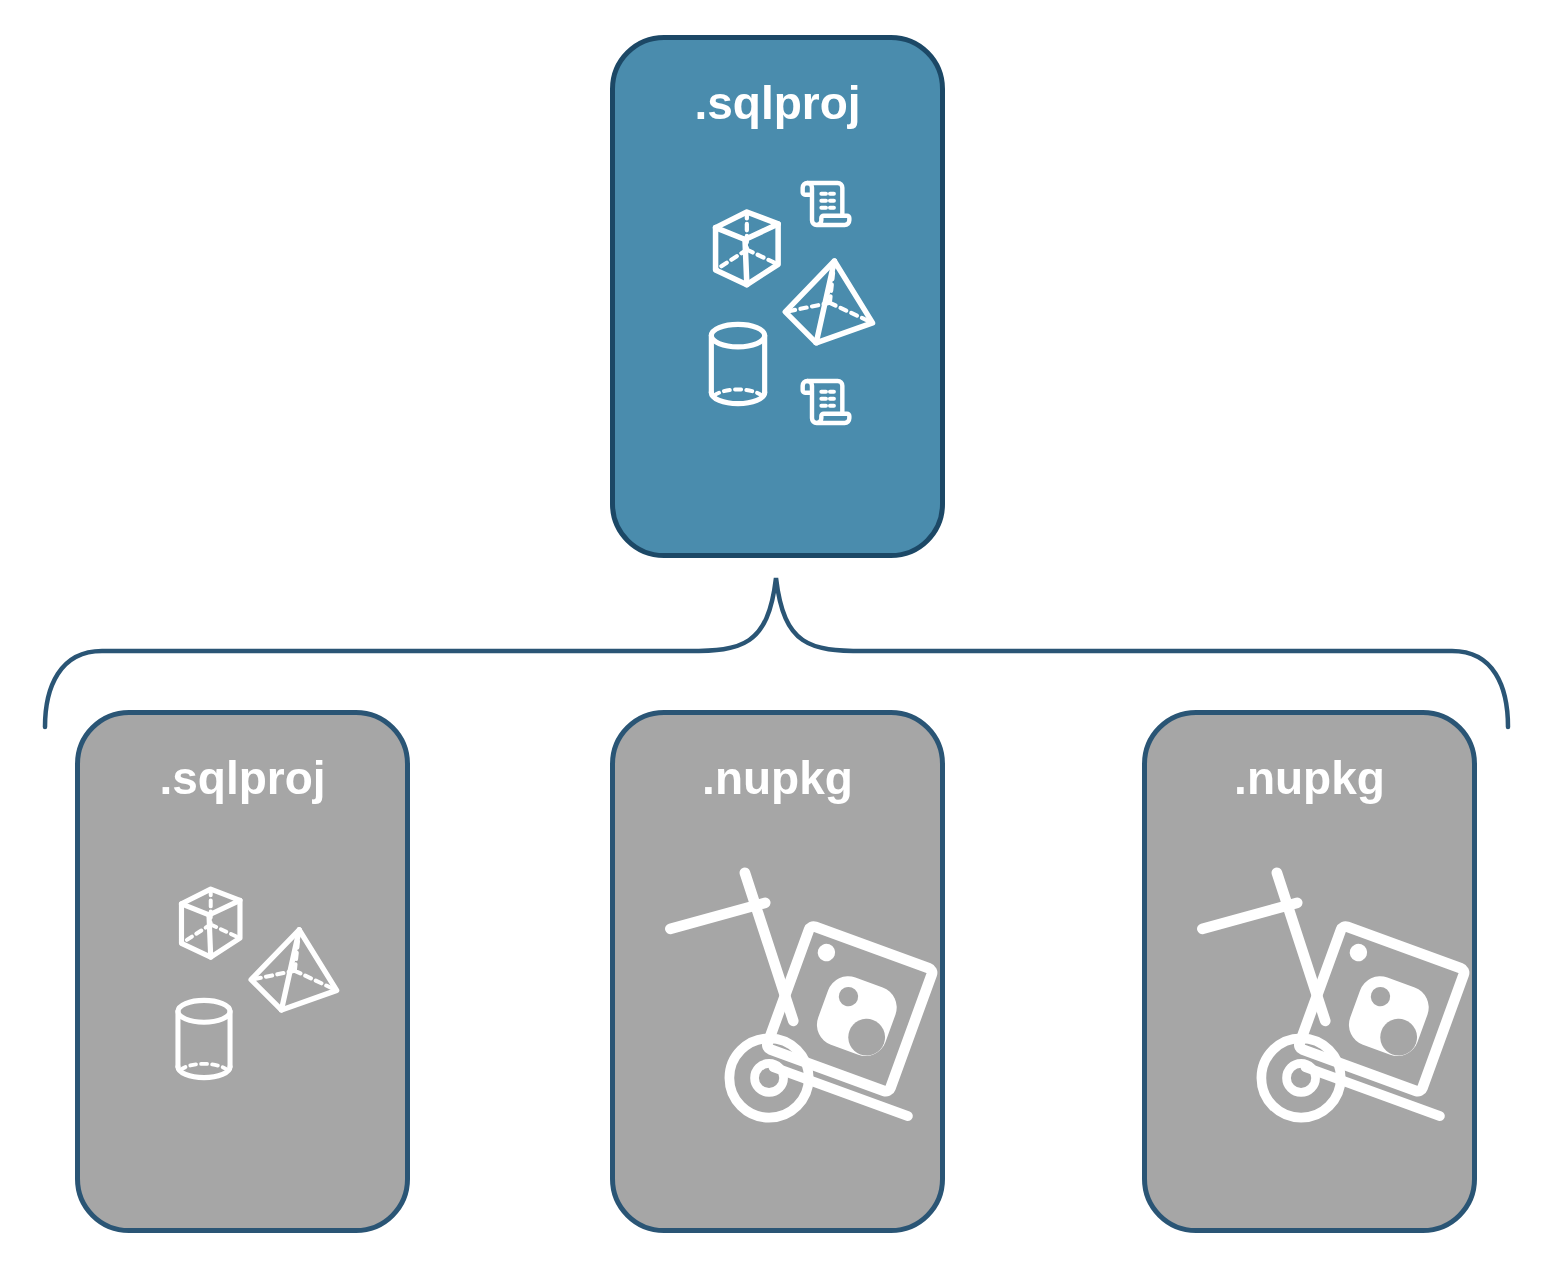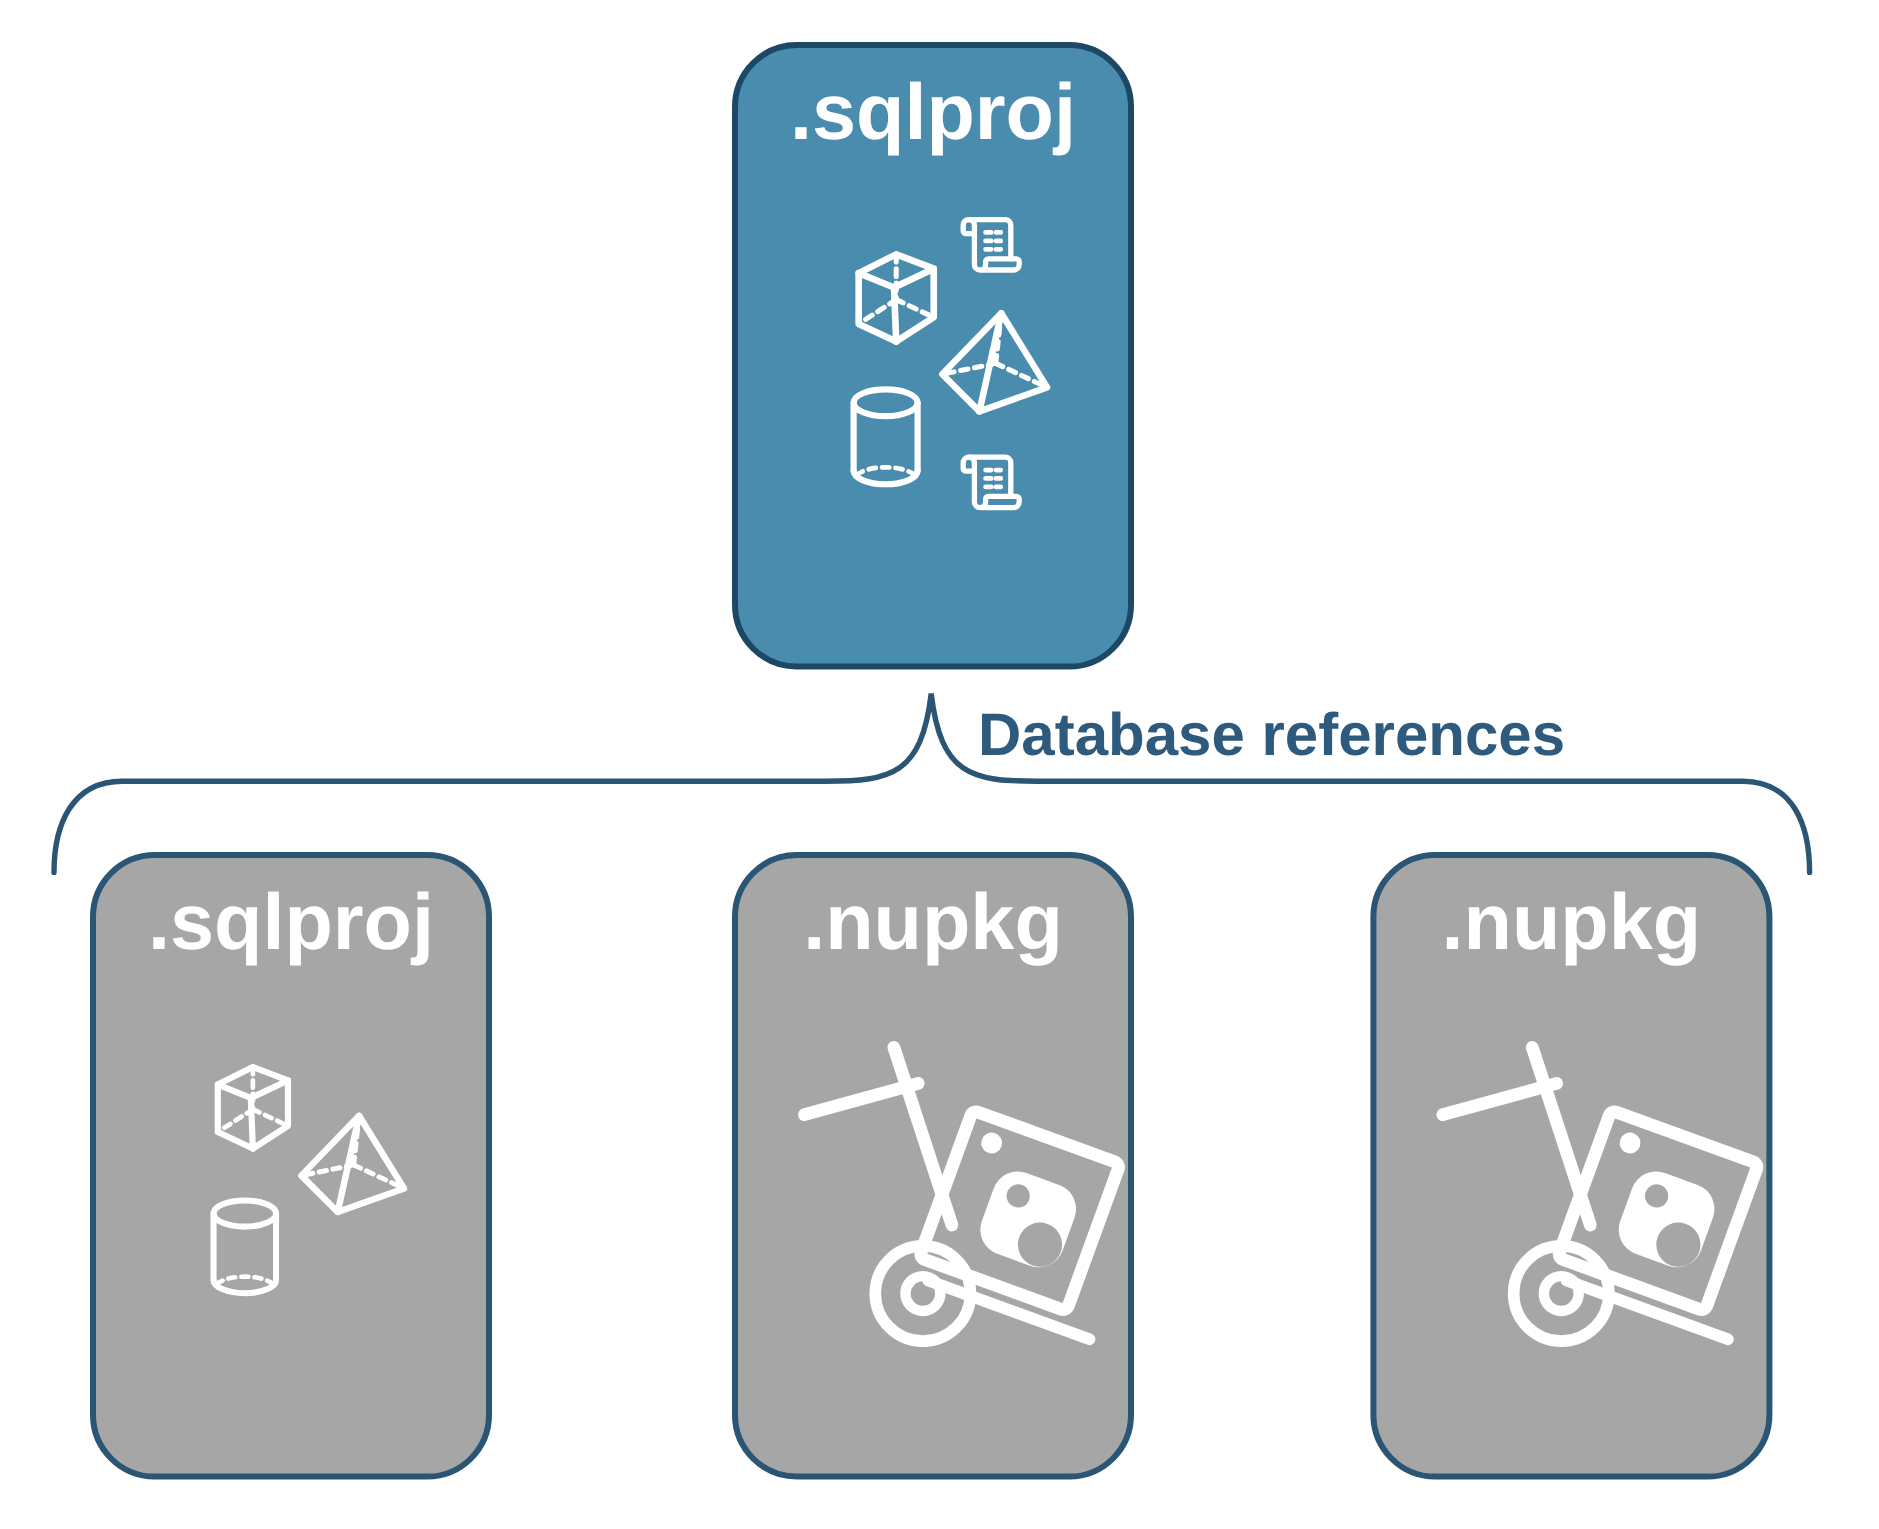--- a/index.html
+++ b/index.html
@@ -3,21 +3,21 @@
 <meta charset="utf-8">
 <style>
   html,body{margin:0;padding:0;background:#ffffff;}
   body{width:1566px;height:1274px;font-family:"Liberation Sans",sans-serif;}
   .canvas{position:relative;width:1566px;height:1274px;background:#ffffff;overflow:hidden;}
 
   .node{position:absolute;width:335px;height:523px;border-radius:54px;box-sizing:border-box;}
   .node.accent{background:#4a8cad;border:5px solid #1c4866;}
   .node.gray{background:#a6a6a6;border:5px solid #2a5575;}
 
-  .node-title{width:100%;text-align:center;margin-top:15px;font-size:66px;font-weight:bold;color:#ffffff;letter-spacing:0px;}
+  .node-title{width:100%;text-align:center;margin-top:36px;font-size:46px;font-weight:bold;color:#ffffff;letter-spacing:0px;}
 
   .icon{position:absolute;}
   .icon svg{display:block;width:100%;height:100%;}
 
   .stroke{fill:none;stroke:#ffffff;stroke-width:6;stroke-linejoin:round;stroke-linecap:round;}
   .stroke-thin{fill:none;stroke:#ffffff;stroke-width:4.6;stroke-linejoin:round;stroke-linecap:round;}
   .dashed{stroke-dasharray:7 6;}
 
   #root-node{left:610px;top:35px;}
   #ref1-node{left:75px;top:710px;}
@@ -31,21 +31,20 @@
 </style>
 </head>
 <body>
 
 <div class="canvas">
 
   <svg class="connector-svg" viewBox="0 0 1566 1274">
     <path class="brace-path" d="M45 727 C45 687 60 651 102 651 L688 651 C742 651 768 646 776 578 C784 646 810 651 864 651 L1452 651 C1494 651 1508 687 1508 727"></path>
   </svg>
 
-  <div class="connector-label">Database references</div>
 
   <div class="node accent" id="root-node">
     <div class="node-title">.sqlproj</div>
 
     <div class="icon" style="left:84px;top:160px;width:92px;height:92px;">
       <svg viewBox="0 0 100 100">
         <path class="stroke" d="M18 30 L52 13 L86 26 L50 43 Z"></path>
         <path class="stroke" d="M18 30 L18 76 L52 92 L86 70 L86 26"></path>
         <path class="stroke" d="M50 43 L52 92"></path>
         <path class="stroke-thin dashed" d="M52 13 L52 54 M52 54 L18 76 M52 54 L86 70"></path>

